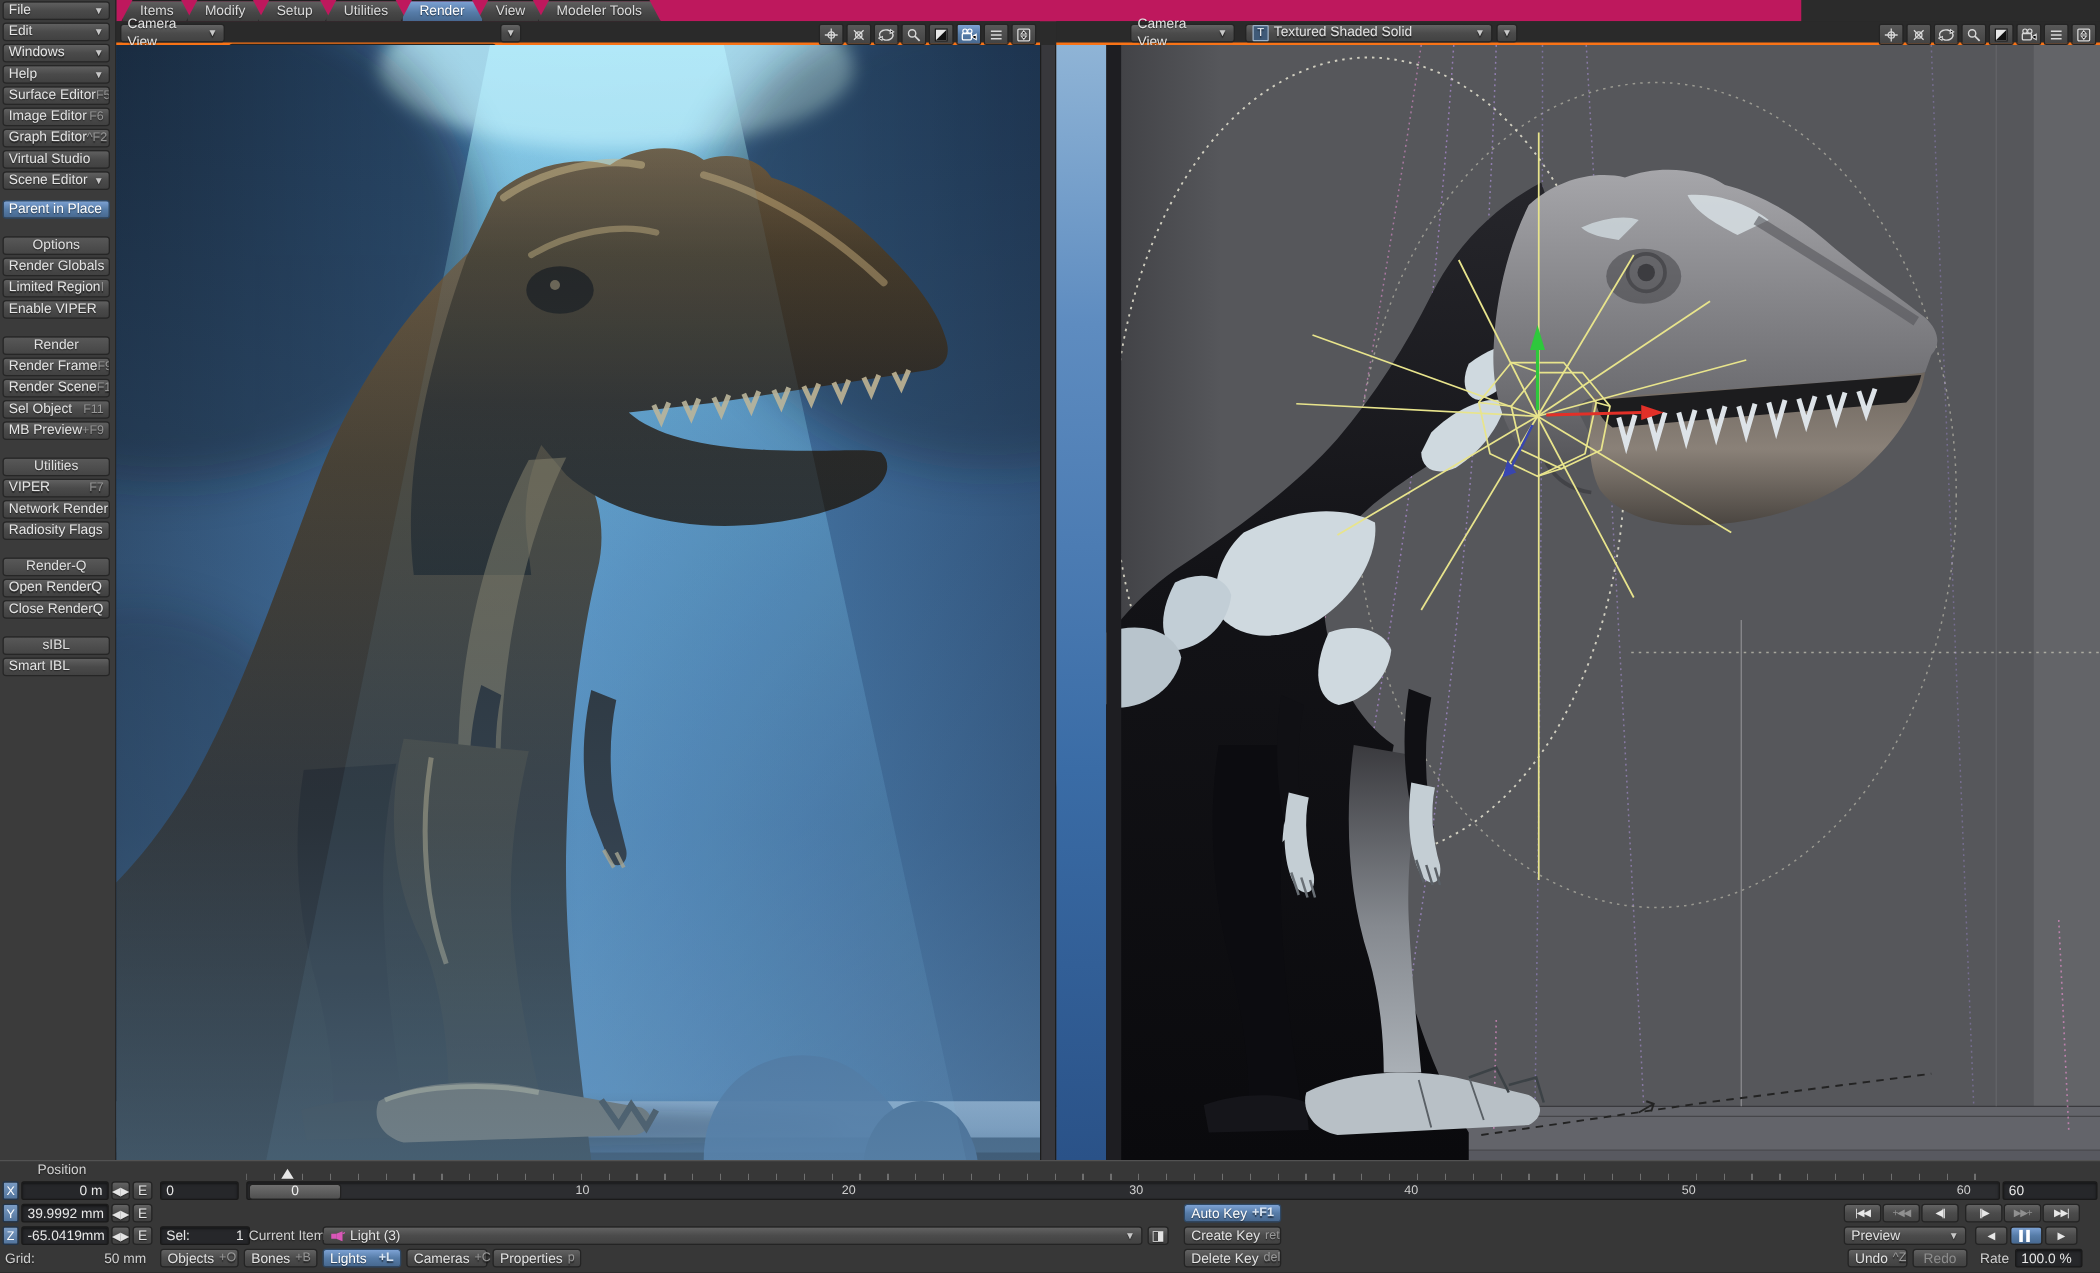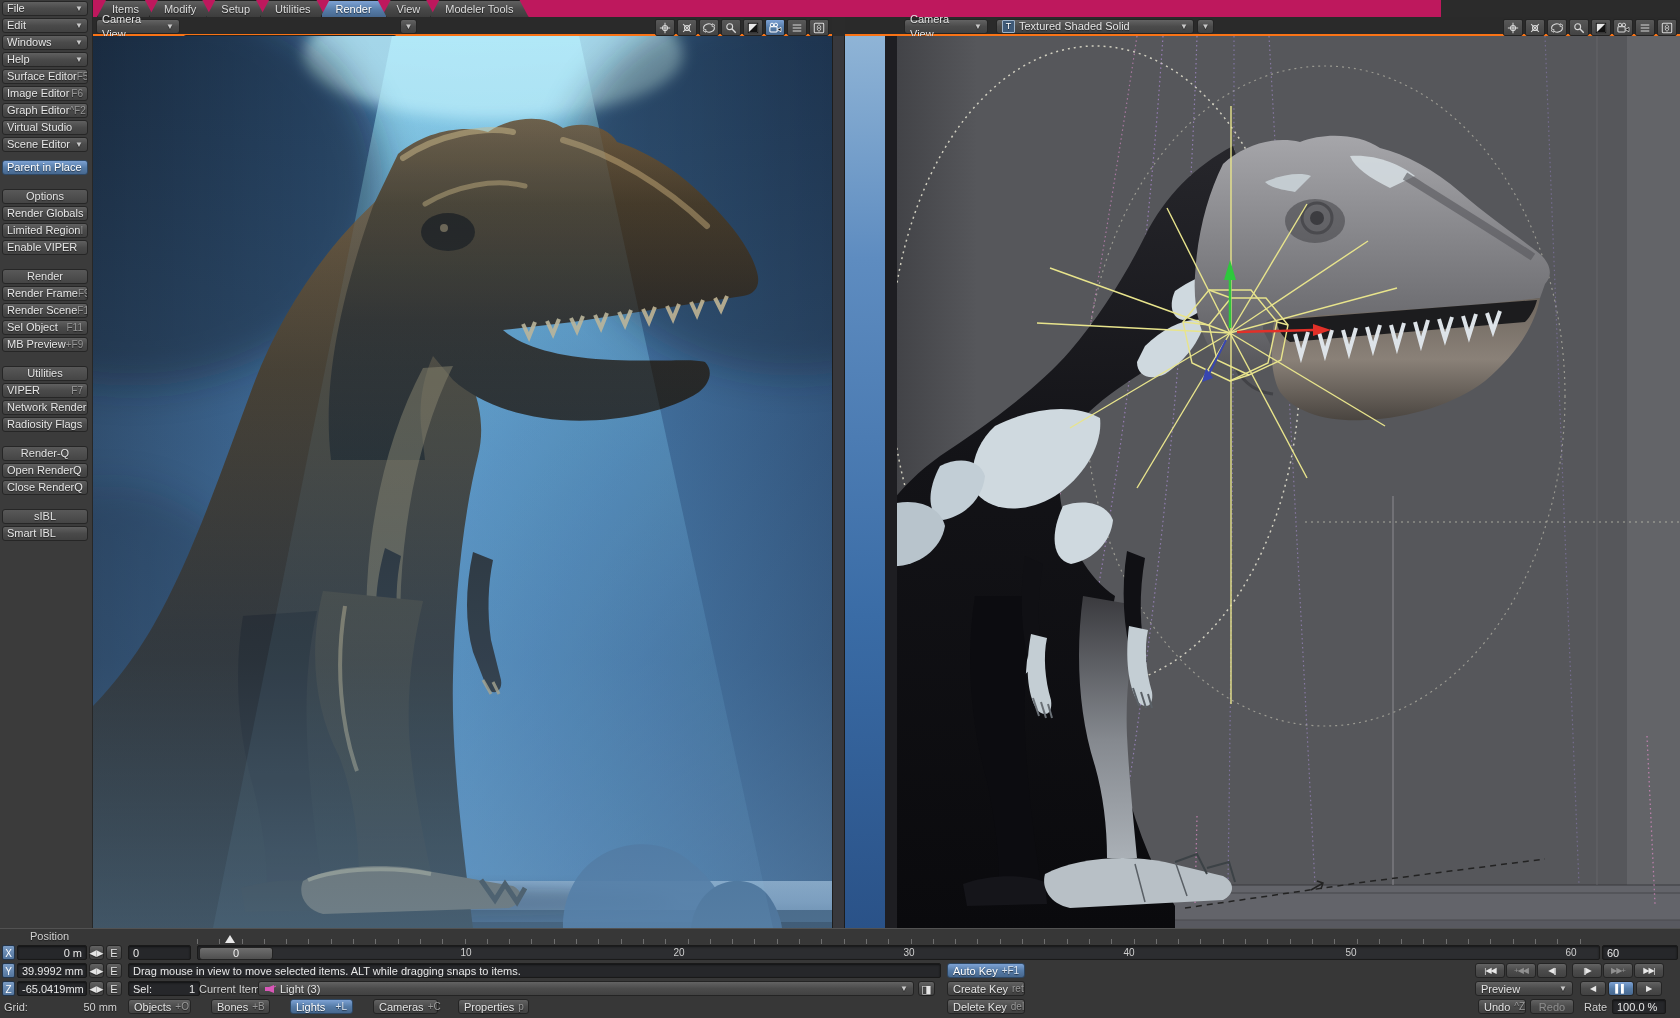--- a/index.html
+++ b/index.html
@@ -56,42 +56,42 @@
   .axbadge{position:absolute;width:13px;height:15px;line-height:15px;text-align:center;color:#fff;font-size:10px;
            background:linear-gradient(#7b9cc4,#52749c);border:1px solid #22344a;border-radius:2px;box-sizing:border-box;}
   .field{position:absolute;height:15px;line-height:14px;background:#26272a;border:1px solid #191919;border-radius:2px;
          box-shadow:inset 0 1px 2px rgba(0,0,0,.55);color:#e8e8e8;box-sizing:border-box;padding:0 4px;white-space:nowrap;overflow:hidden;}
   .field.right{text-align:right;}
   .btn{position:absolute;height:15px;line-height:14px;display:flex;align-items:center;justify-content:space-between;padding:0 5px;
        background:linear-gradient(#636363,#4b4b4b 50%,#424242);border:1px solid #242424;border-radius:3px;box-sizing:border-box;
        color:#e4e4e4;text-shadow:0 1px 1px rgba(0,0,0,.55);cursor:default;white-space:nowrap;}
   .btn .sc{color:#999;font-size:10px;margin-left:4px;}
   .btn.blue{background:linear-gradient(#7da2d4,#567ca8 50%,#47688f);border-color:#2e4763;color:#fff;}
-  .btn.blue .sc{color:#dce6f2;}
+  .btn.blue .sc{color:#dce6f2;font-weight:bold;}
   .btn.center{justify-content:center;}
   .btn.dim{color:#8e8e8e;text-shadow:none;}
   .tiny{font-size:9px;}
   #ruler{position:absolute;left:197px;top:4px;width:1403px;height:11px;}
   #ruler .ticks{position:absolute;left:0;top:6px;width:100%;height:5px;
       background:repeating-linear-gradient(to right,#6f6f6f 0 1px,transparent 1px 22.3px);}
   #ruler .marker{position:absolute;left:28px;top:2px;width:0;height:0;border-left:5px solid transparent;border-right:5px solid transparent;border-bottom:8px solid #e8e8e8;}
   #track{position:absolute;left:197px;top:16px;width:1403px;height:15px;background:#2c2d30;border:1px solid #1a1a1a;
          border-radius:2px;box-sizing:border-box;box-shadow:inset 0 1px 2px rgba(0,0,0,.5);}
   #thumb{position:absolute;left:1px;top:1px;width:72px;height:11px;line-height:11px;text-align:center;
          background:linear-gradient(#6e6e6e,#4f4f4f);border:1px solid #222;border-radius:3px;color:#f0f0f0;}
   .rlab{position:absolute;top:1px;width:24px;text-align:center;color:#cfcfcf;font-size:10px;}
   #transport{position:absolute;left:1475px;top:34px;width:192px;height:15px;}
   .tbtn{position:absolute;top:0;width:30px;height:15px;line-height:14px;text-align:center;font-size:8px;letter-spacing:-1px;
         background:linear-gradient(#636363,#4b4b4b 50%,#424242);border:1px solid #242424;border-radius:3px;box-sizing:border-box;color:#e8e8e8;cursor:default;}
   .tbtn.dim{color:#909090;}
   #playback{position:absolute;left:1580px;top:52px;display:flex;gap:2px;}
   .pbtn{width:26px;height:15px;line-height:14px;text-align:center;font-size:8px;
         background:linear-gradient(#636363,#4b4b4b 50%,#424242);border:1px solid #242424;border-radius:3px;box-sizing:border-box;color:#e8e8e8;cursor:default;}
   .pbtn.active{background:linear-gradient(#7da2d4,#567ca8 50%,#47688f);color:#fff;}
-  #itemrow{position:absolute;left:128px;top:70px;display:flex;gap:20px;}
+  #itemrow{position:absolute;left:128px;top:70px;display:flex;gap:4px;}
   #itemrow .btn{position:relative;}
   .lighticon{display:inline-flex;margin-right:4px;}
 </style>
 </head>
 <body>
 
 <svg width="0" height="0" style="position:absolute">
   <defs>
     <symbol id="ic-pan" viewBox="0 0 16 14">
         <circle cx="8" cy="7" r="3" fill="none" stroke-width="1.2"></circle>
@@ -623,21 +623,20 @@
     <div id="thumb">0</div>
   <span class="rlab" style="left: 256px;">10</span>
       <span class="rlab" style="left: 469px;">20</span>
       <span class="rlab" style="left: 699px;">30</span>
       <span class="rlab" style="left: 919px;">40</span>
       <span class="rlab" style="left: 1141px;">50</span>
       <span class="rlab" style="left: 1361px;">60</span>
     </div>
   <div class="field" style="left:1602px;top:16px;width:76px;">60</div>
 
-  <div class="field" style="left:128px;top:34px;width:813px;">Drag mouse in view to move selected items. ALT while dragging snaps to items.</div>
   <div class="btn blue" style="left:947px;top:34px;width:78px;">
     <span>Auto Key</span>
     <span class="sc">+F1</span>
   </div>
   <div id="transport">
       <div class="tbtn" style="left: 0px;">|◀◀</div>
       <div class="tbtn dim" style="left: 31px;">+◀◀</div>
       <div class="tbtn" style="left: 62px;">◀||</div>
       <div class="tbtn" style="left: 97px;">||▶</div>
       <div class="tbtn dim" style="left: 128px;">▶▶+</div>

